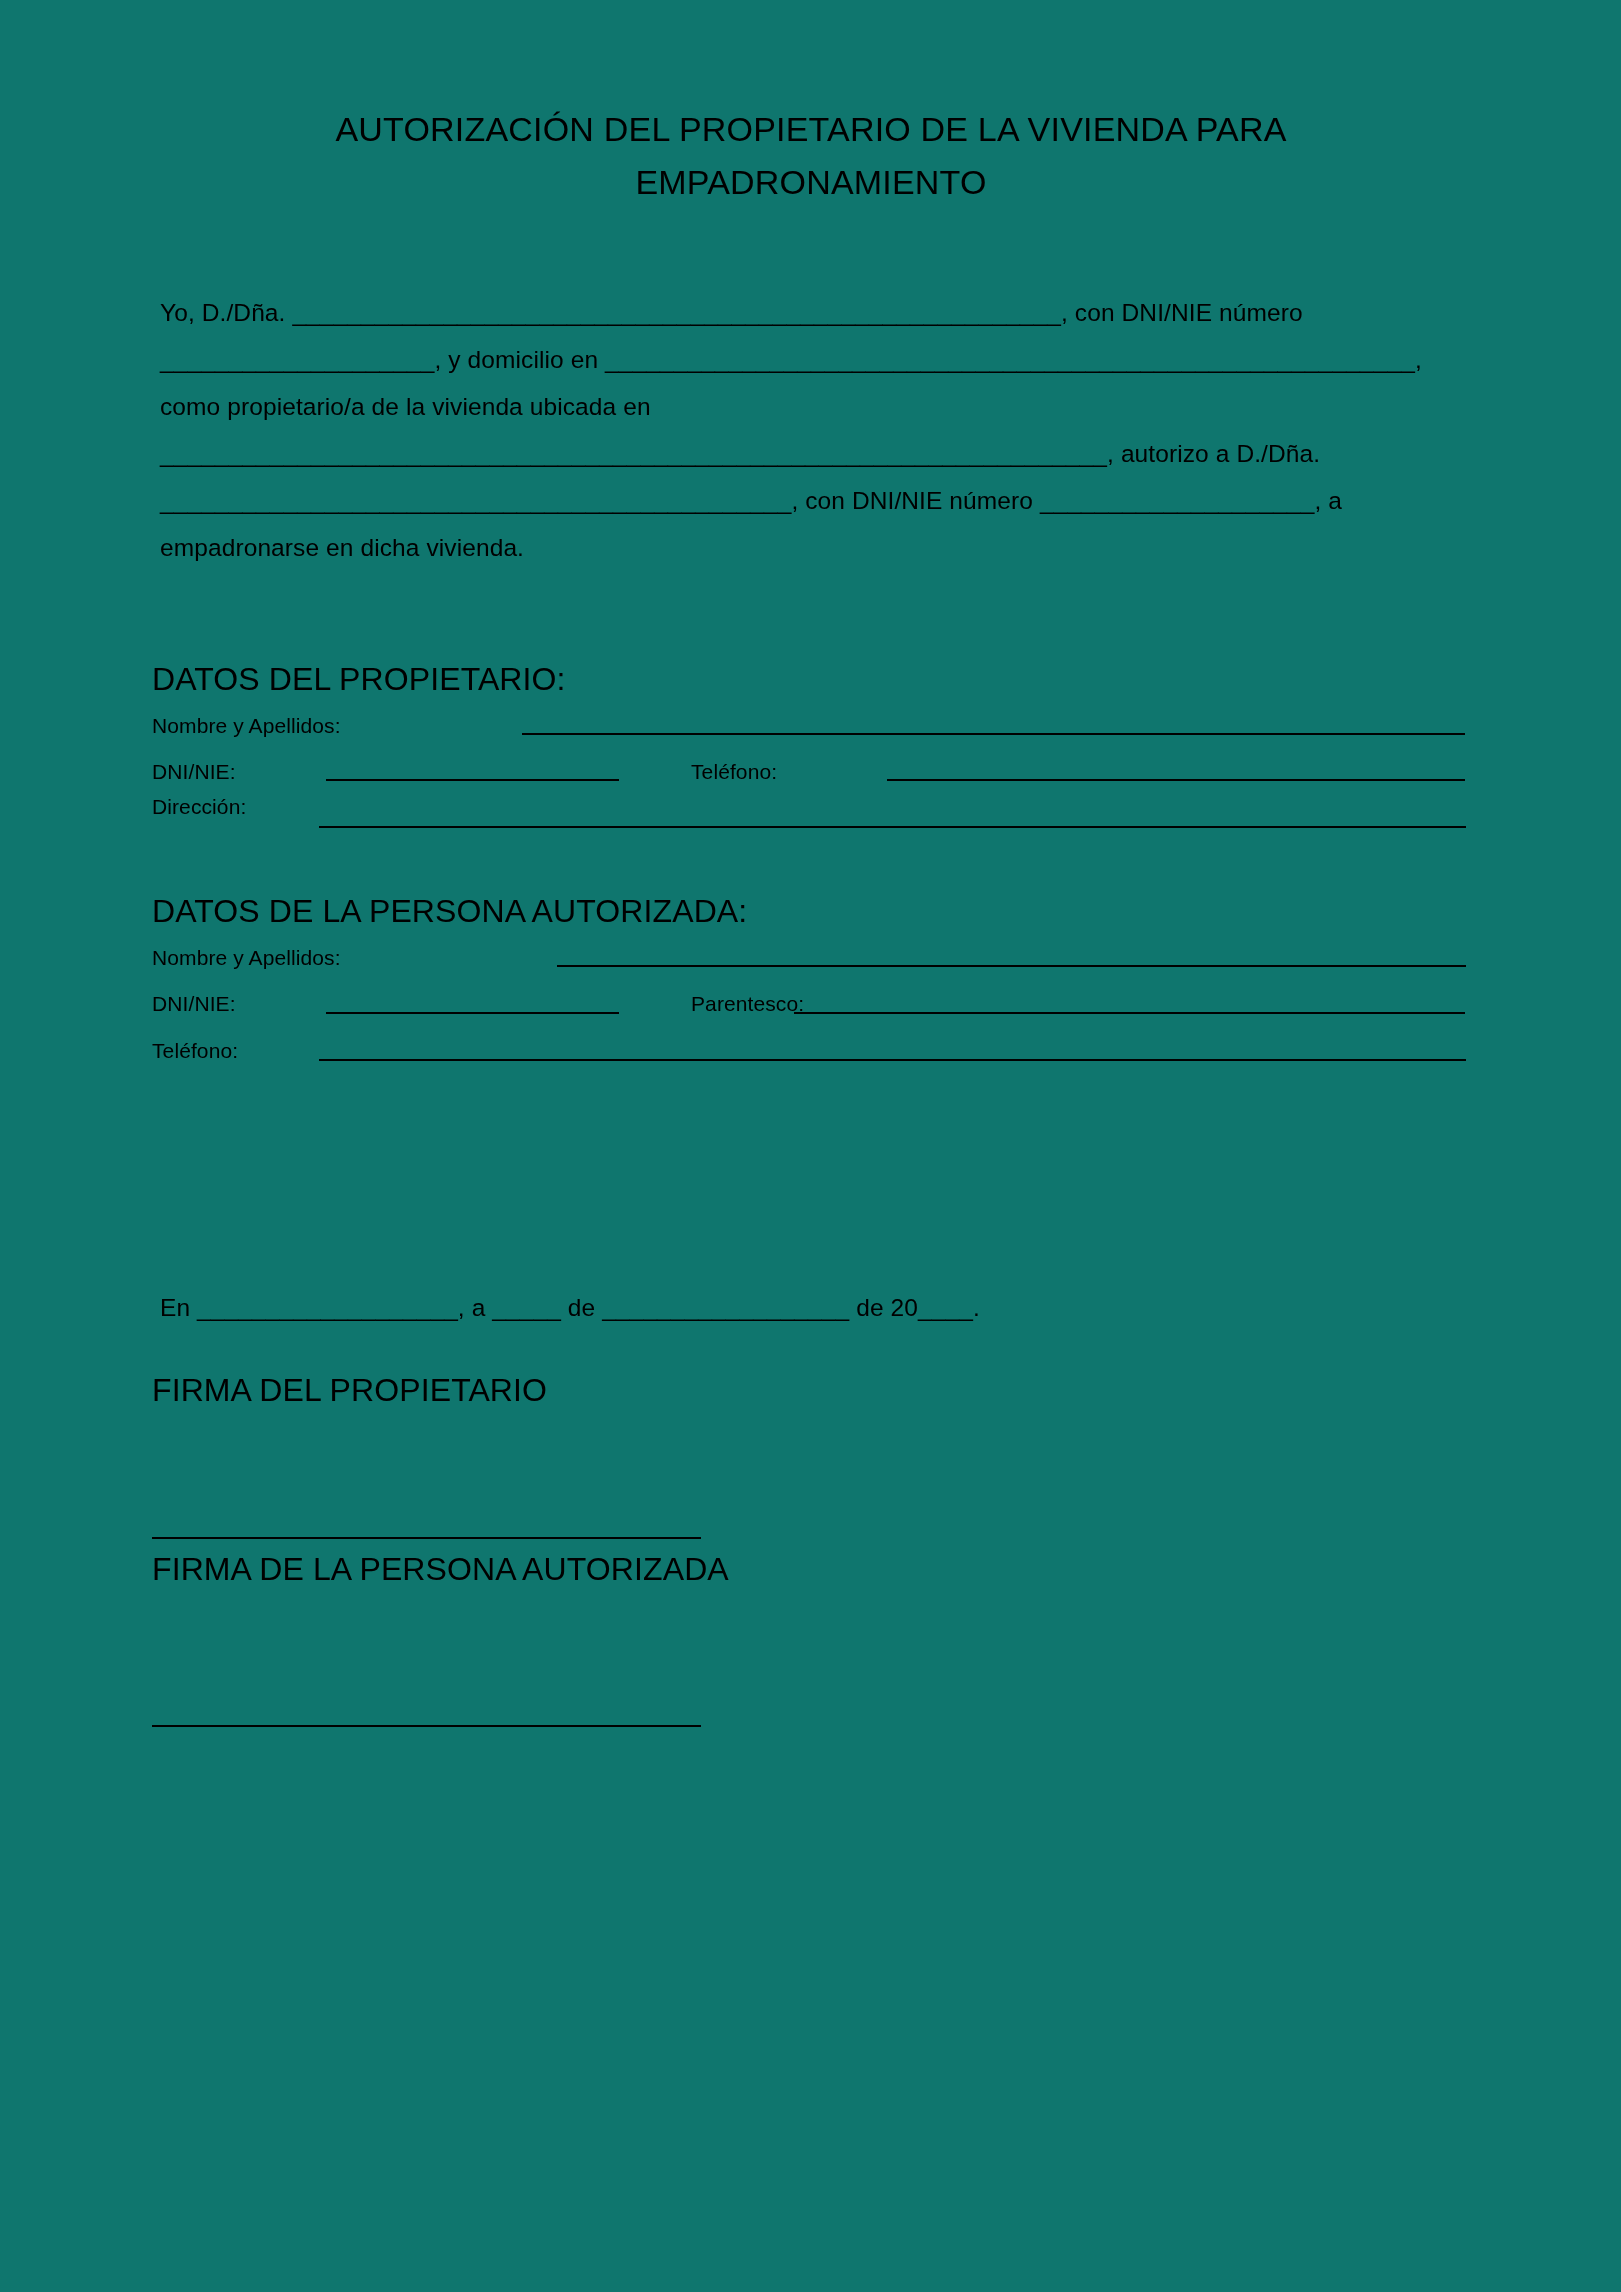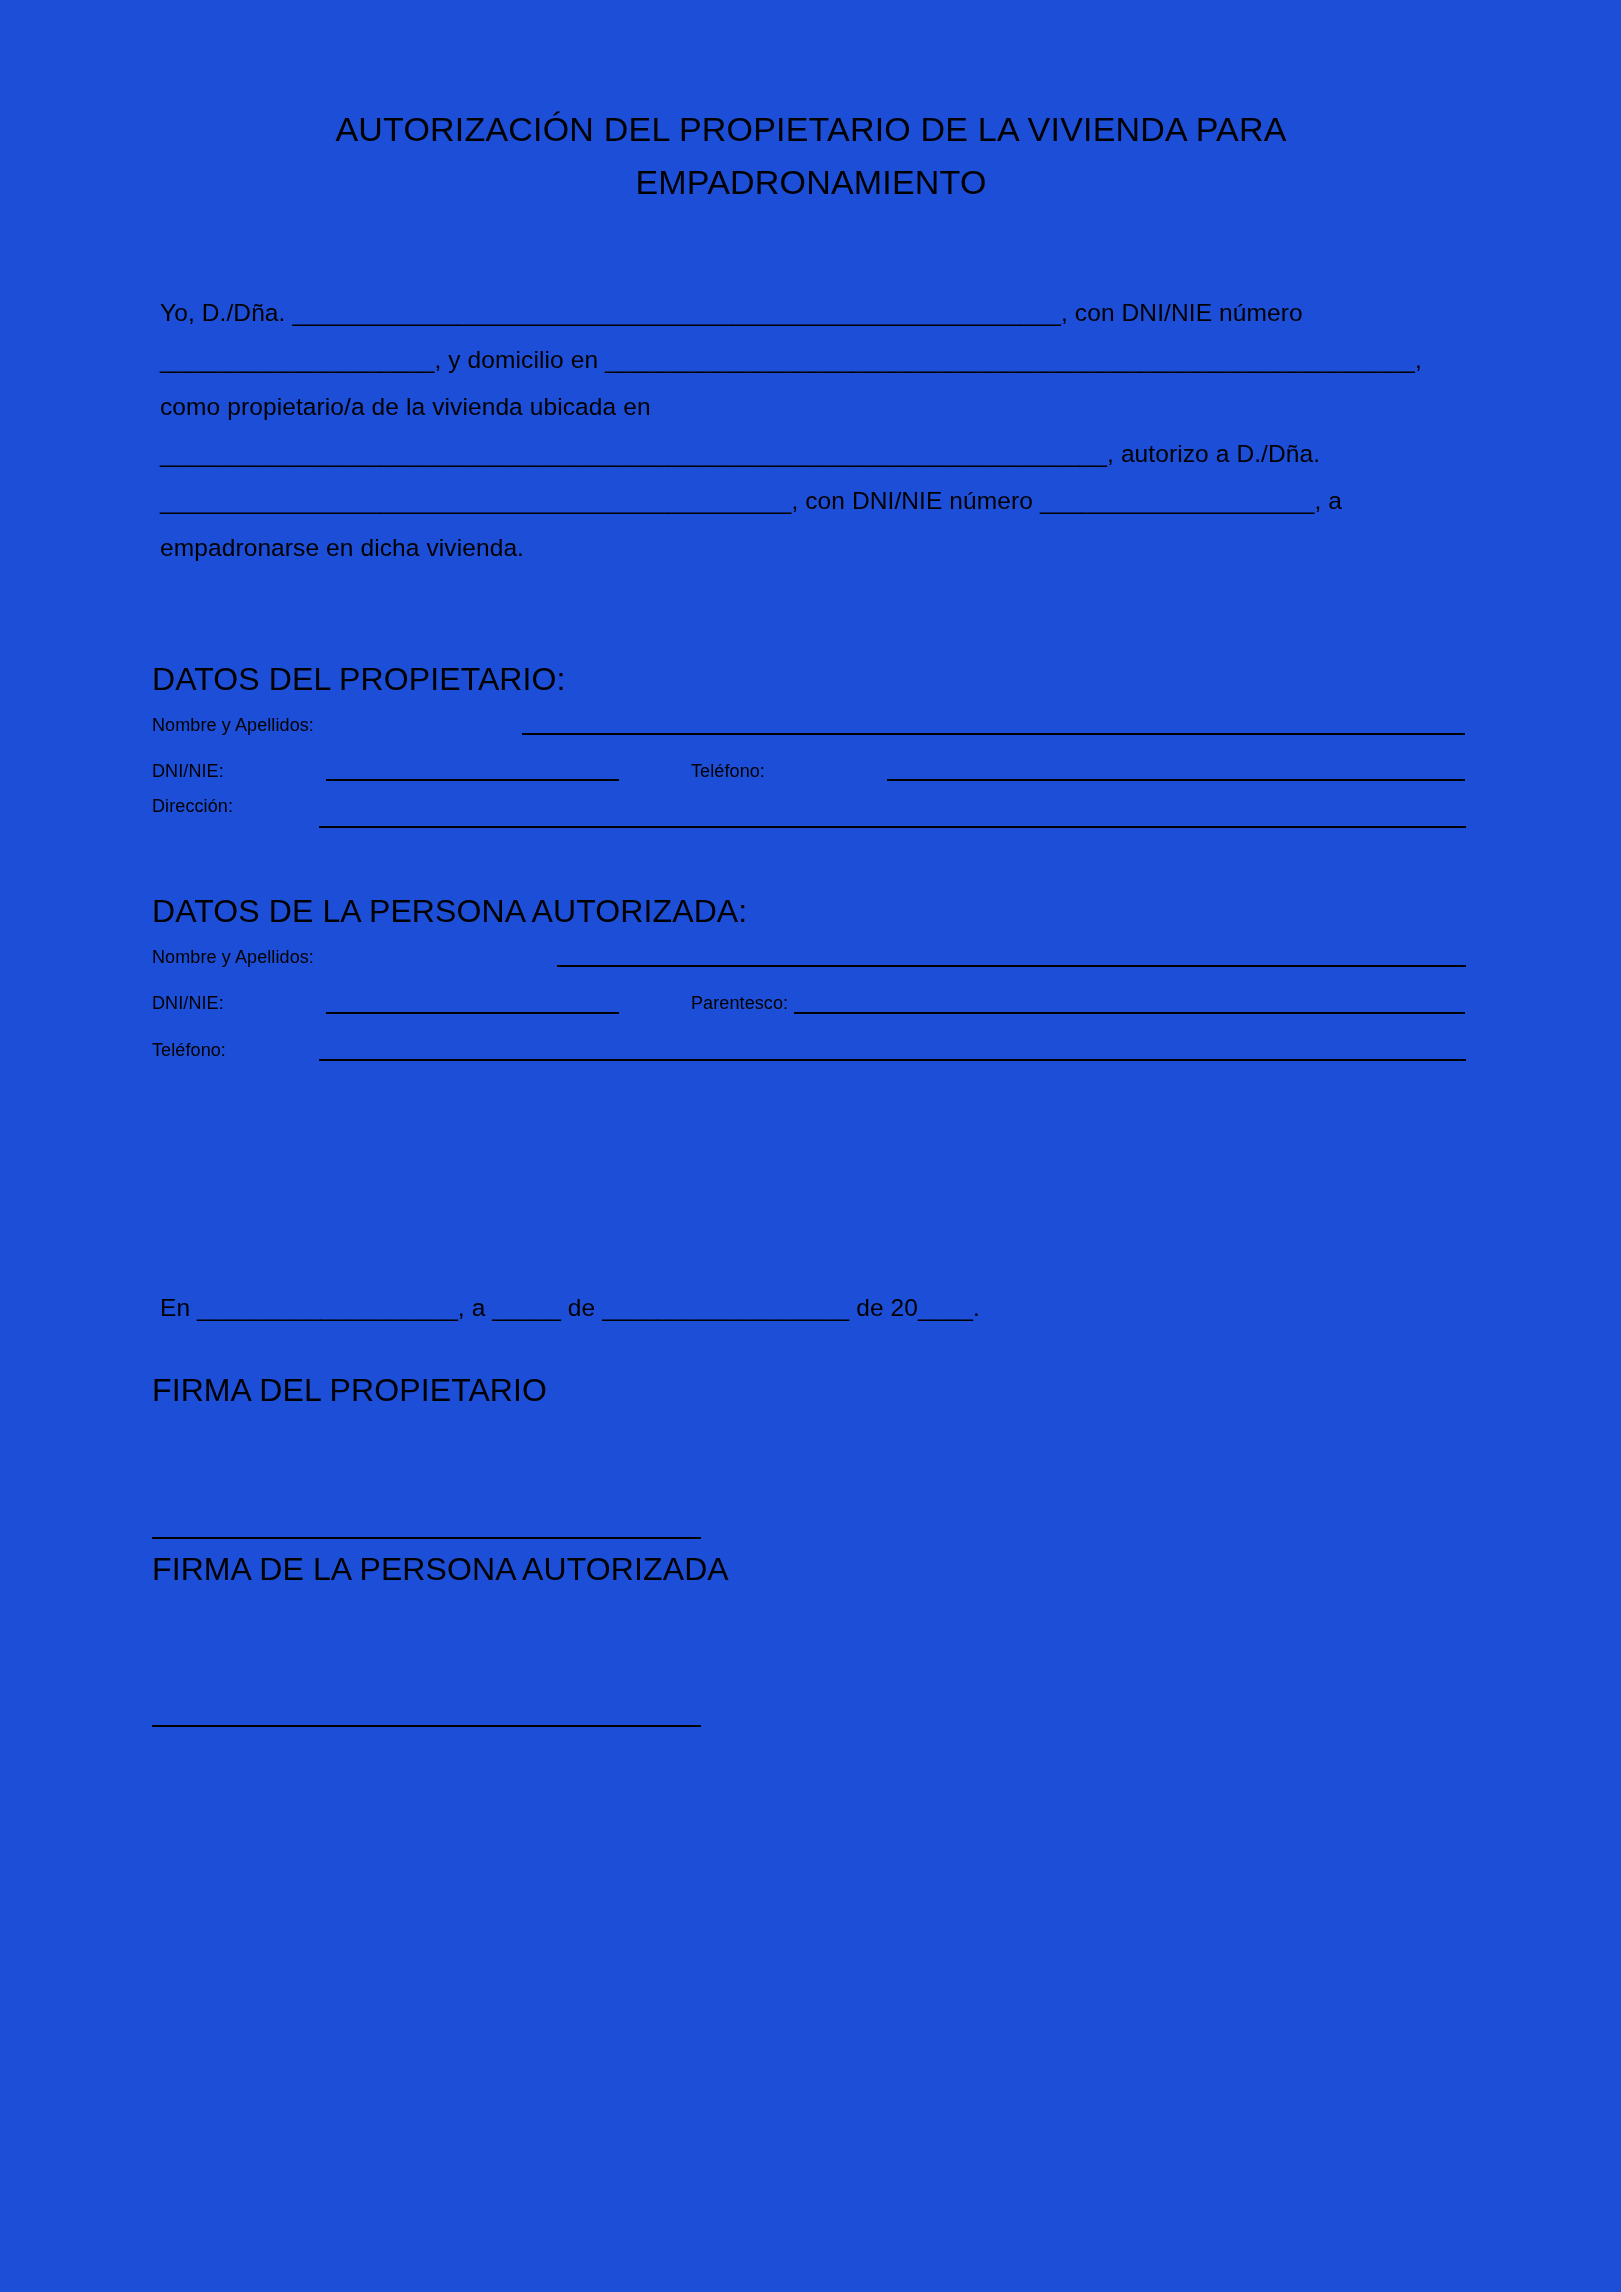--- a/index.html
+++ b/index.html
@@ -6,21 +6,21 @@
   html, body {
     margin: 0;
     padding: 0;
     background: #ffffff;
   }
 
   .page {
     position: relative;
     width: 1621px;
     height: 2293px;
-    background: #1d4ed8;
+    background: #0f766e;
     margin: 0 auto;
     box-sizing: border-box;
     font-family: "Liberation Sans", sans-serif;
     color: #000000;
     overflow: hidden;
   }
 
   
   .doc-title {
     position: absolute;
@@ -68,21 +68,21 @@
     white-space: nowrap;
   }
   .heading-owner { top: 665px; }
   .heading-authorized { top: 897px; }
   .heading-sign-owner { top: 1376px; }
   .heading-sign-authorized { top: 1555px; }
 
   
   .field-label {
     position: absolute;
-    font-size: 18px;
+    font-size: 21px;
     line-height: 29px;
     letter-spacing: 0.1px;
     white-space: nowrap;
   }
 
   .rule {
     position: absolute;
     height: 0;
     border-top: 2.9px solid #000000;
   }

